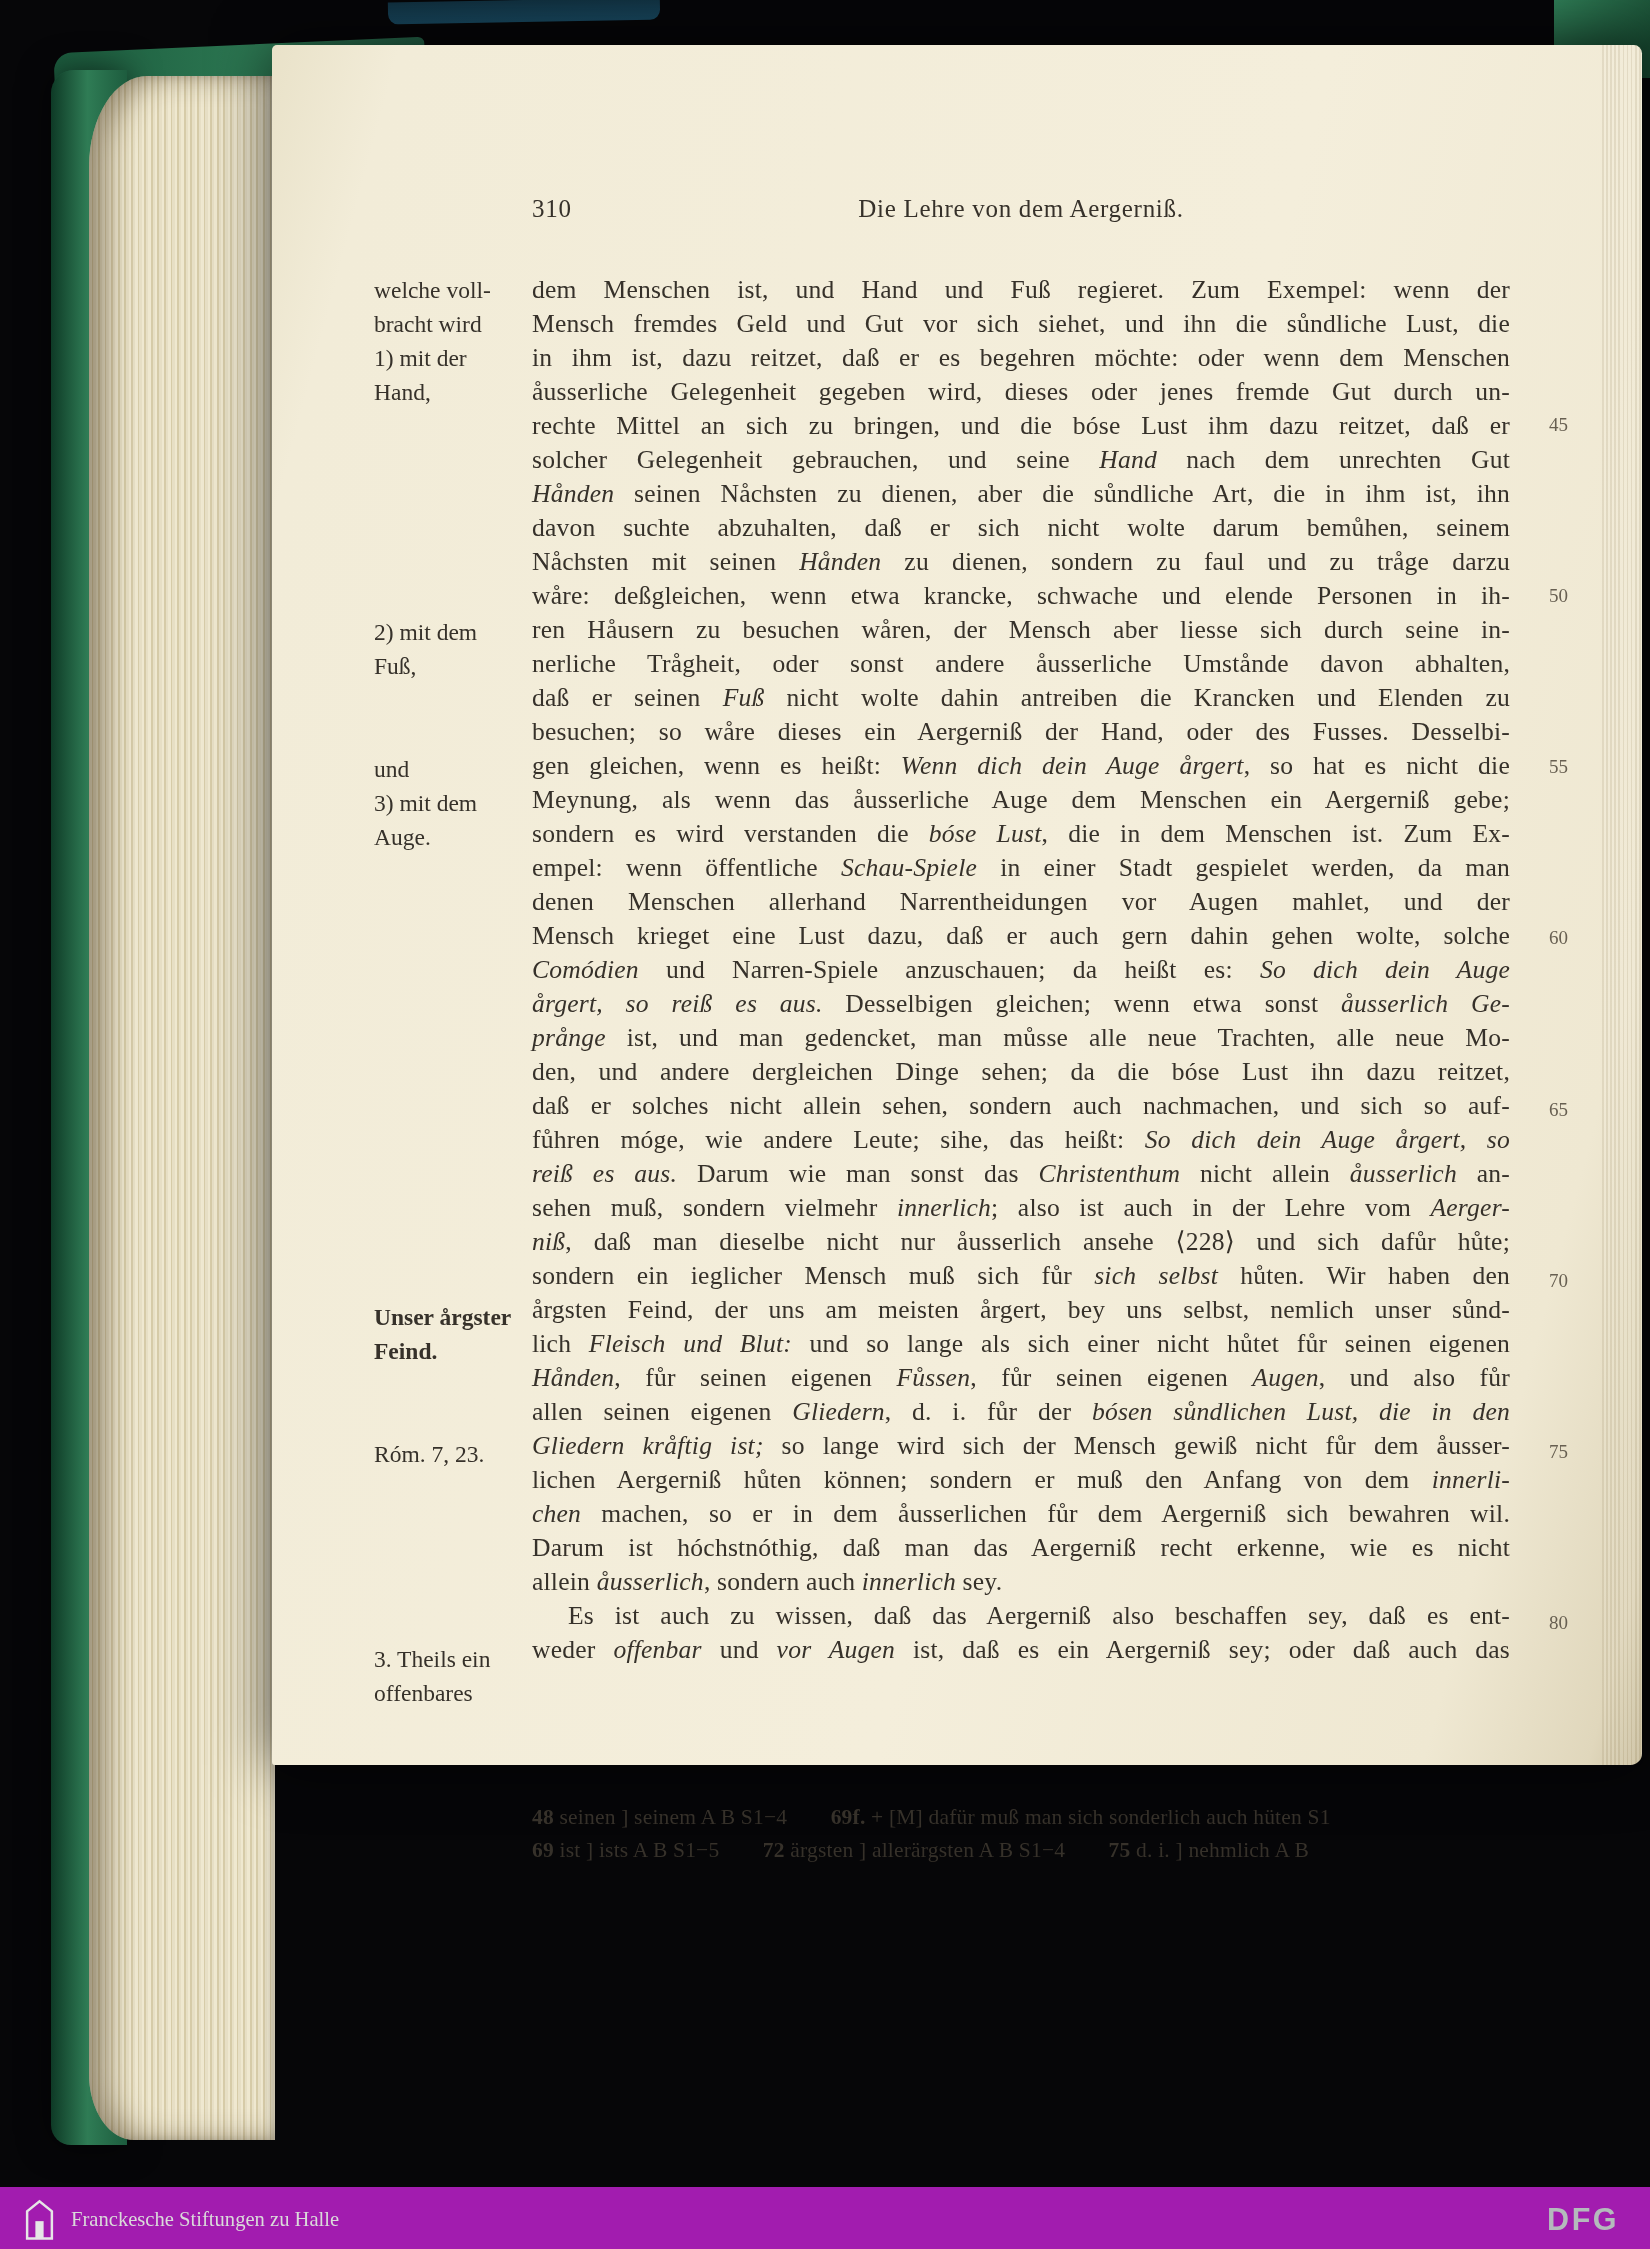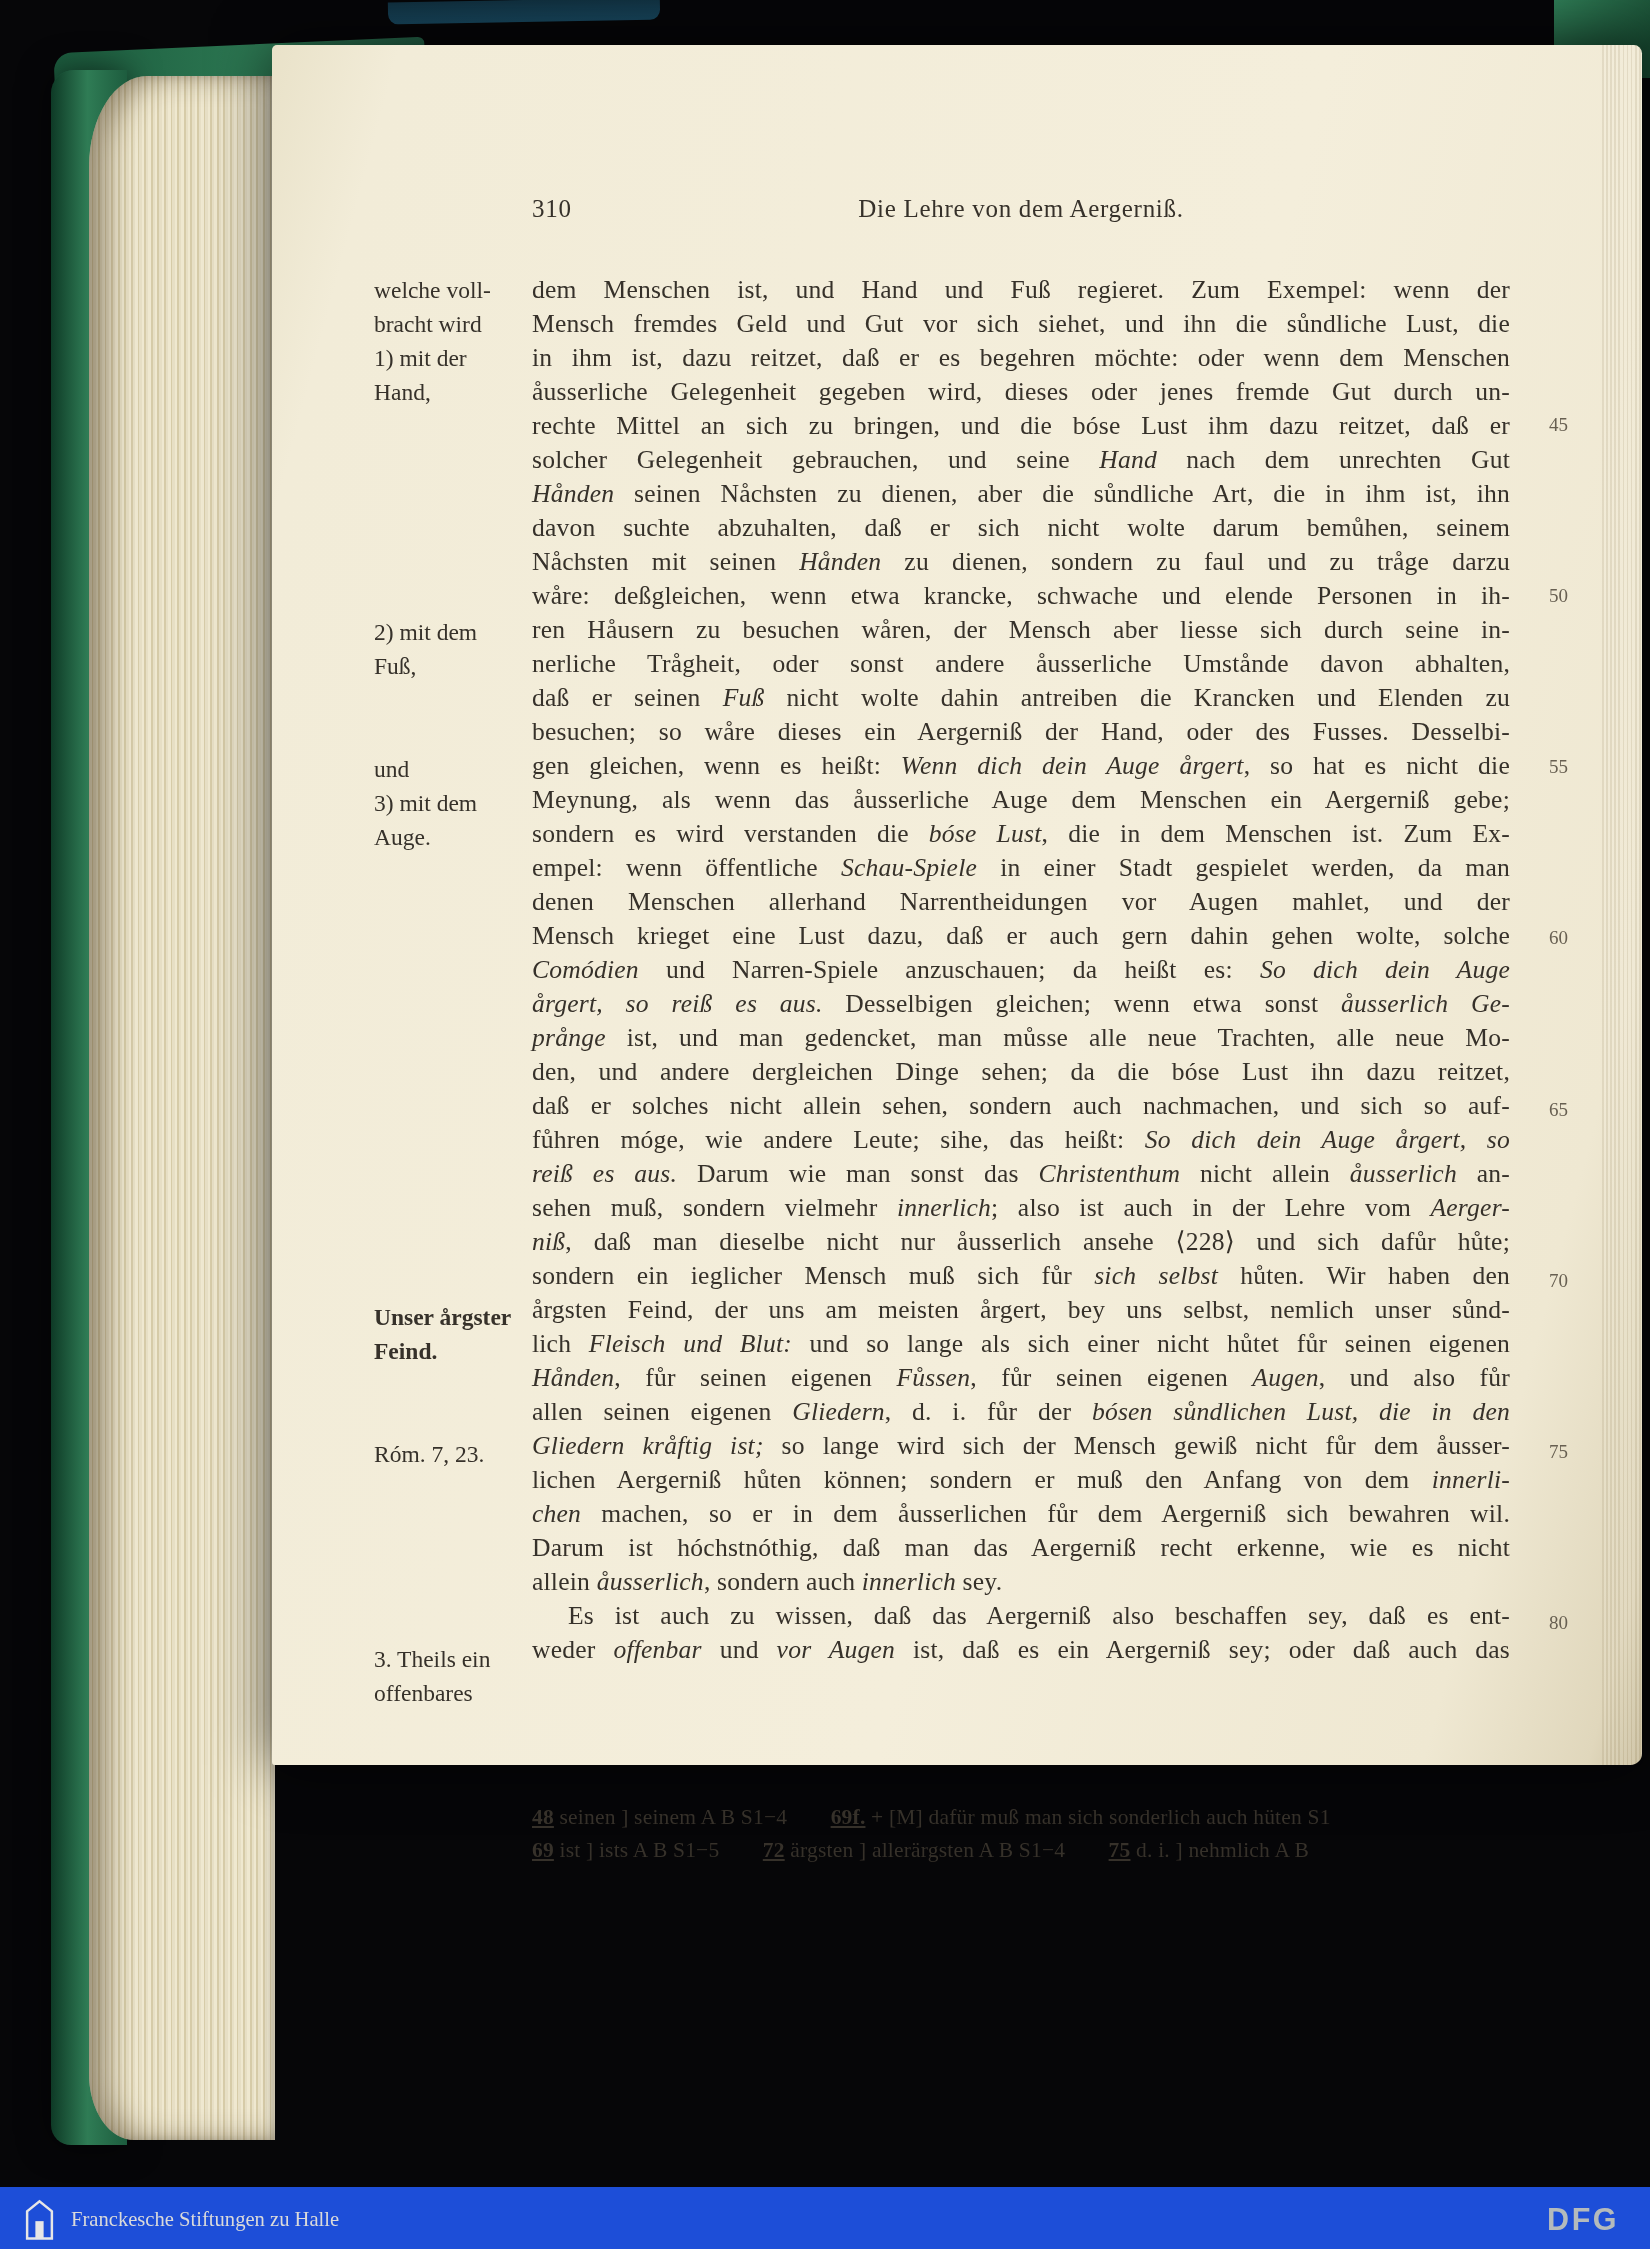--- a/index.html
+++ b/index.html
@@ -70,25 +70,25 @@
   .line.endline{text-align-last:left;}
   .line.indent{text-indent:36px;}
   .ln{
     position:absolute;left:1277px;width:58px;
     font-size:19px;color:#675f51;
   }
   #apparatus{
     position:absolute;left:260px;top:1756px;width:978px;
     font-size:21.5px;line-height:33px;letter-spacing:0.2px;
   }
-  #apparatus b{font-weight:bold;text-decoration:underline;}
+  #apparatus b{font-weight:bold;}
   
   .footer{
     position:absolute;left:0;bottom:0;width:1650px;height:63px;
-    background:#1d4ed8;
+    background:#a21caf;
   }
   .logo{
     position:absolute;left:23px;top:10px;height:45px;
     display:flex;align-items:center;gap:15px;
   }
   .logo svg{display:block;}
   .inst-name{
     color:#dadada;font-size:20.6px;font-family:"Liberation Serif","DejaVu Serif",serif;
   }
   .dfg{

